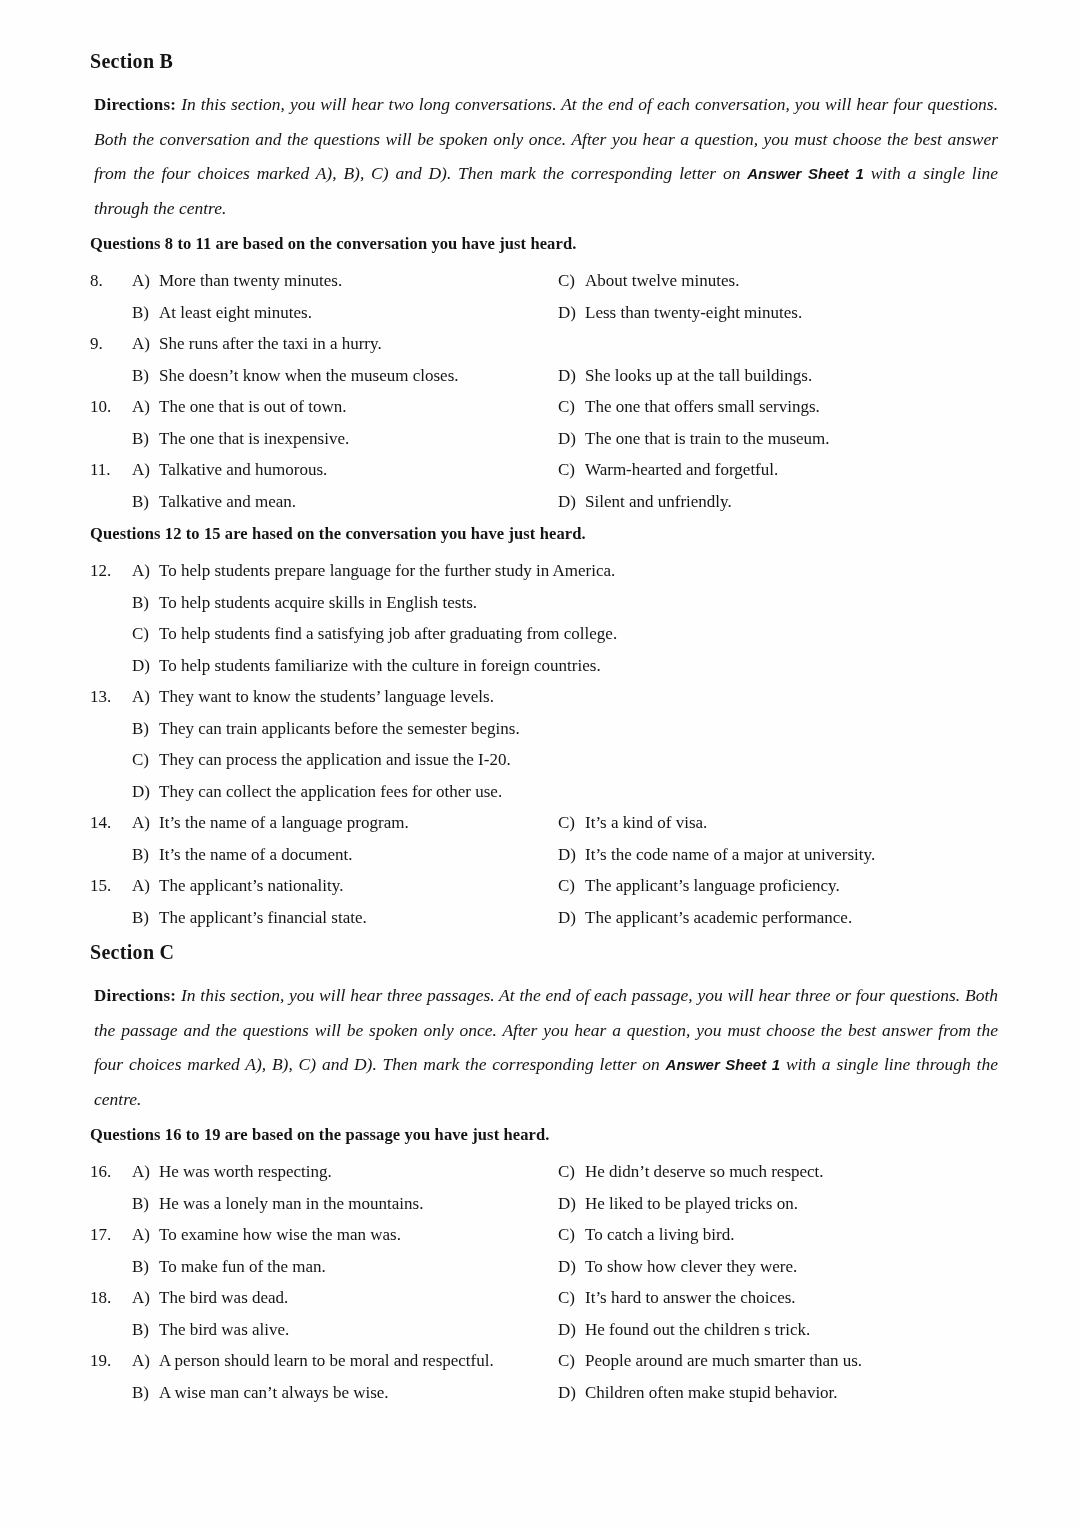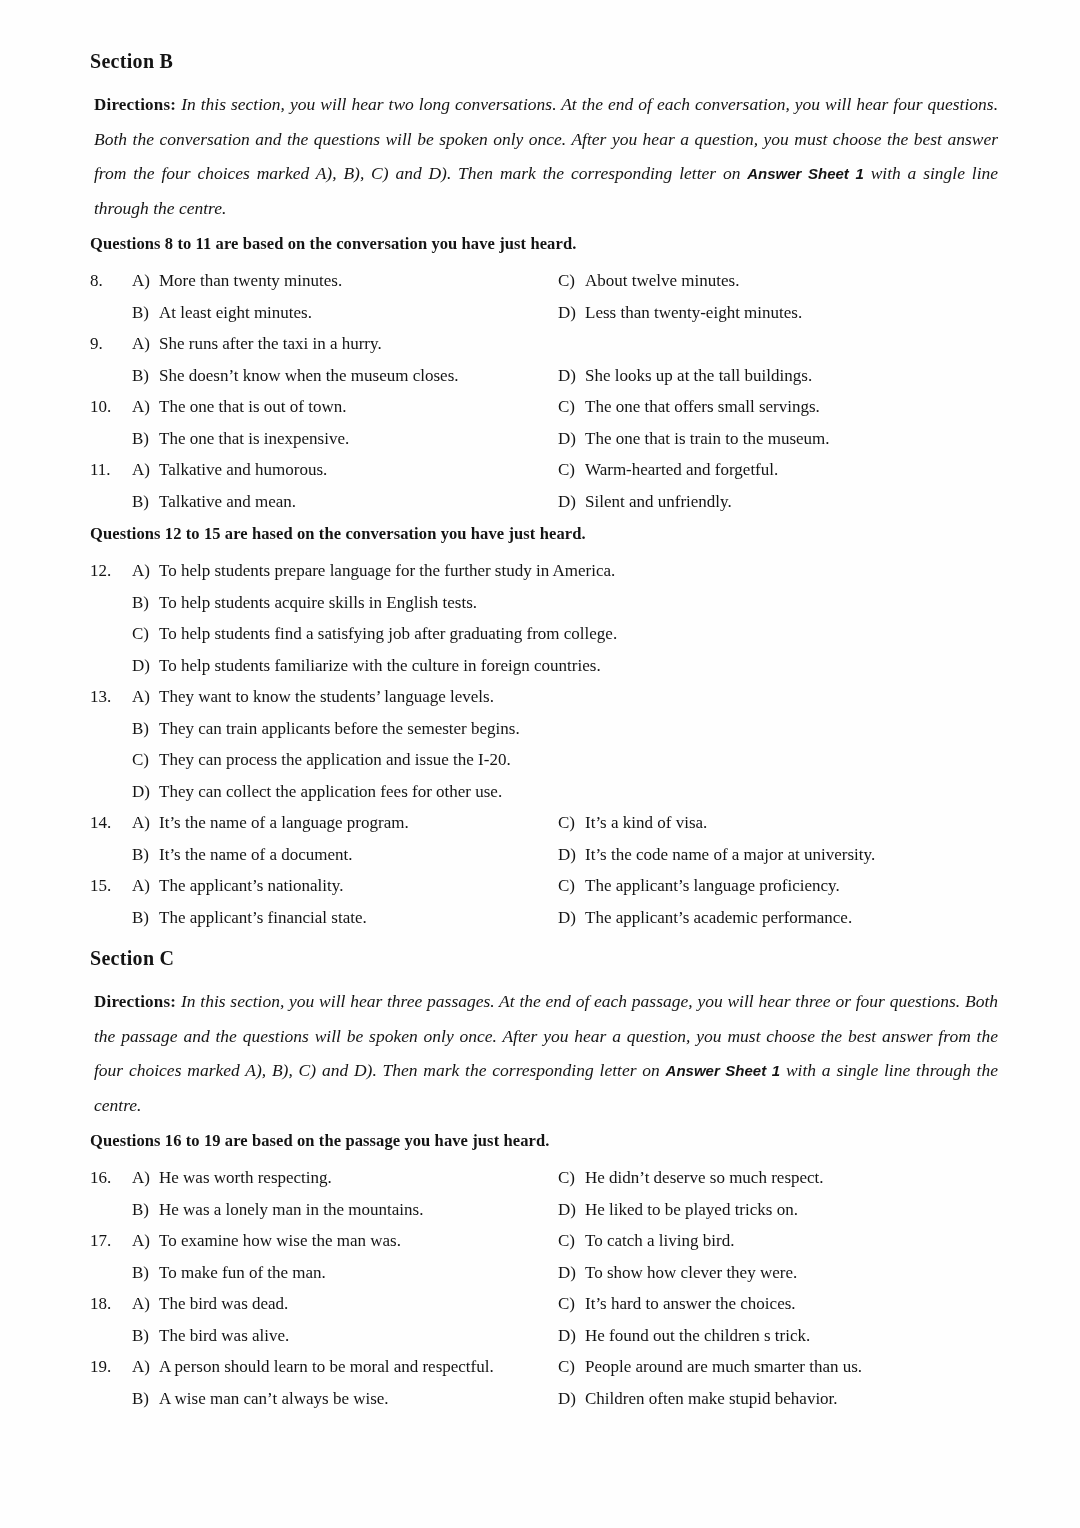--- a/index.html
+++ b/index.html
@@ -33,21 +33,21 @@
   }
   .q-group { margin-bottom:2px; }
   .q-row {
     display:grid; grid-template-columns:42px 426px 1fr;
     align-items:baseline; line-height:31.5px; font-size:17px;
   }
   .q-row.full { grid-template-columns:42px 1fr; }
   .q-num { white-space:nowrap; }
   .opt { white-space:nowrap; overflow:visible; }
   .opt-label { display:inline-block; min-width:27px; }
-  .section-c { margin-top:14px; }
+  .section-c { margin-top:8px; }
 </style>
 </head>
 <body>
 
 <div class="page">
 
   <section class="section-b">
     <h2 class="section-title">Section B</h2>
     <p class="directions">
       <span class="dir-label">Directions:</span>

